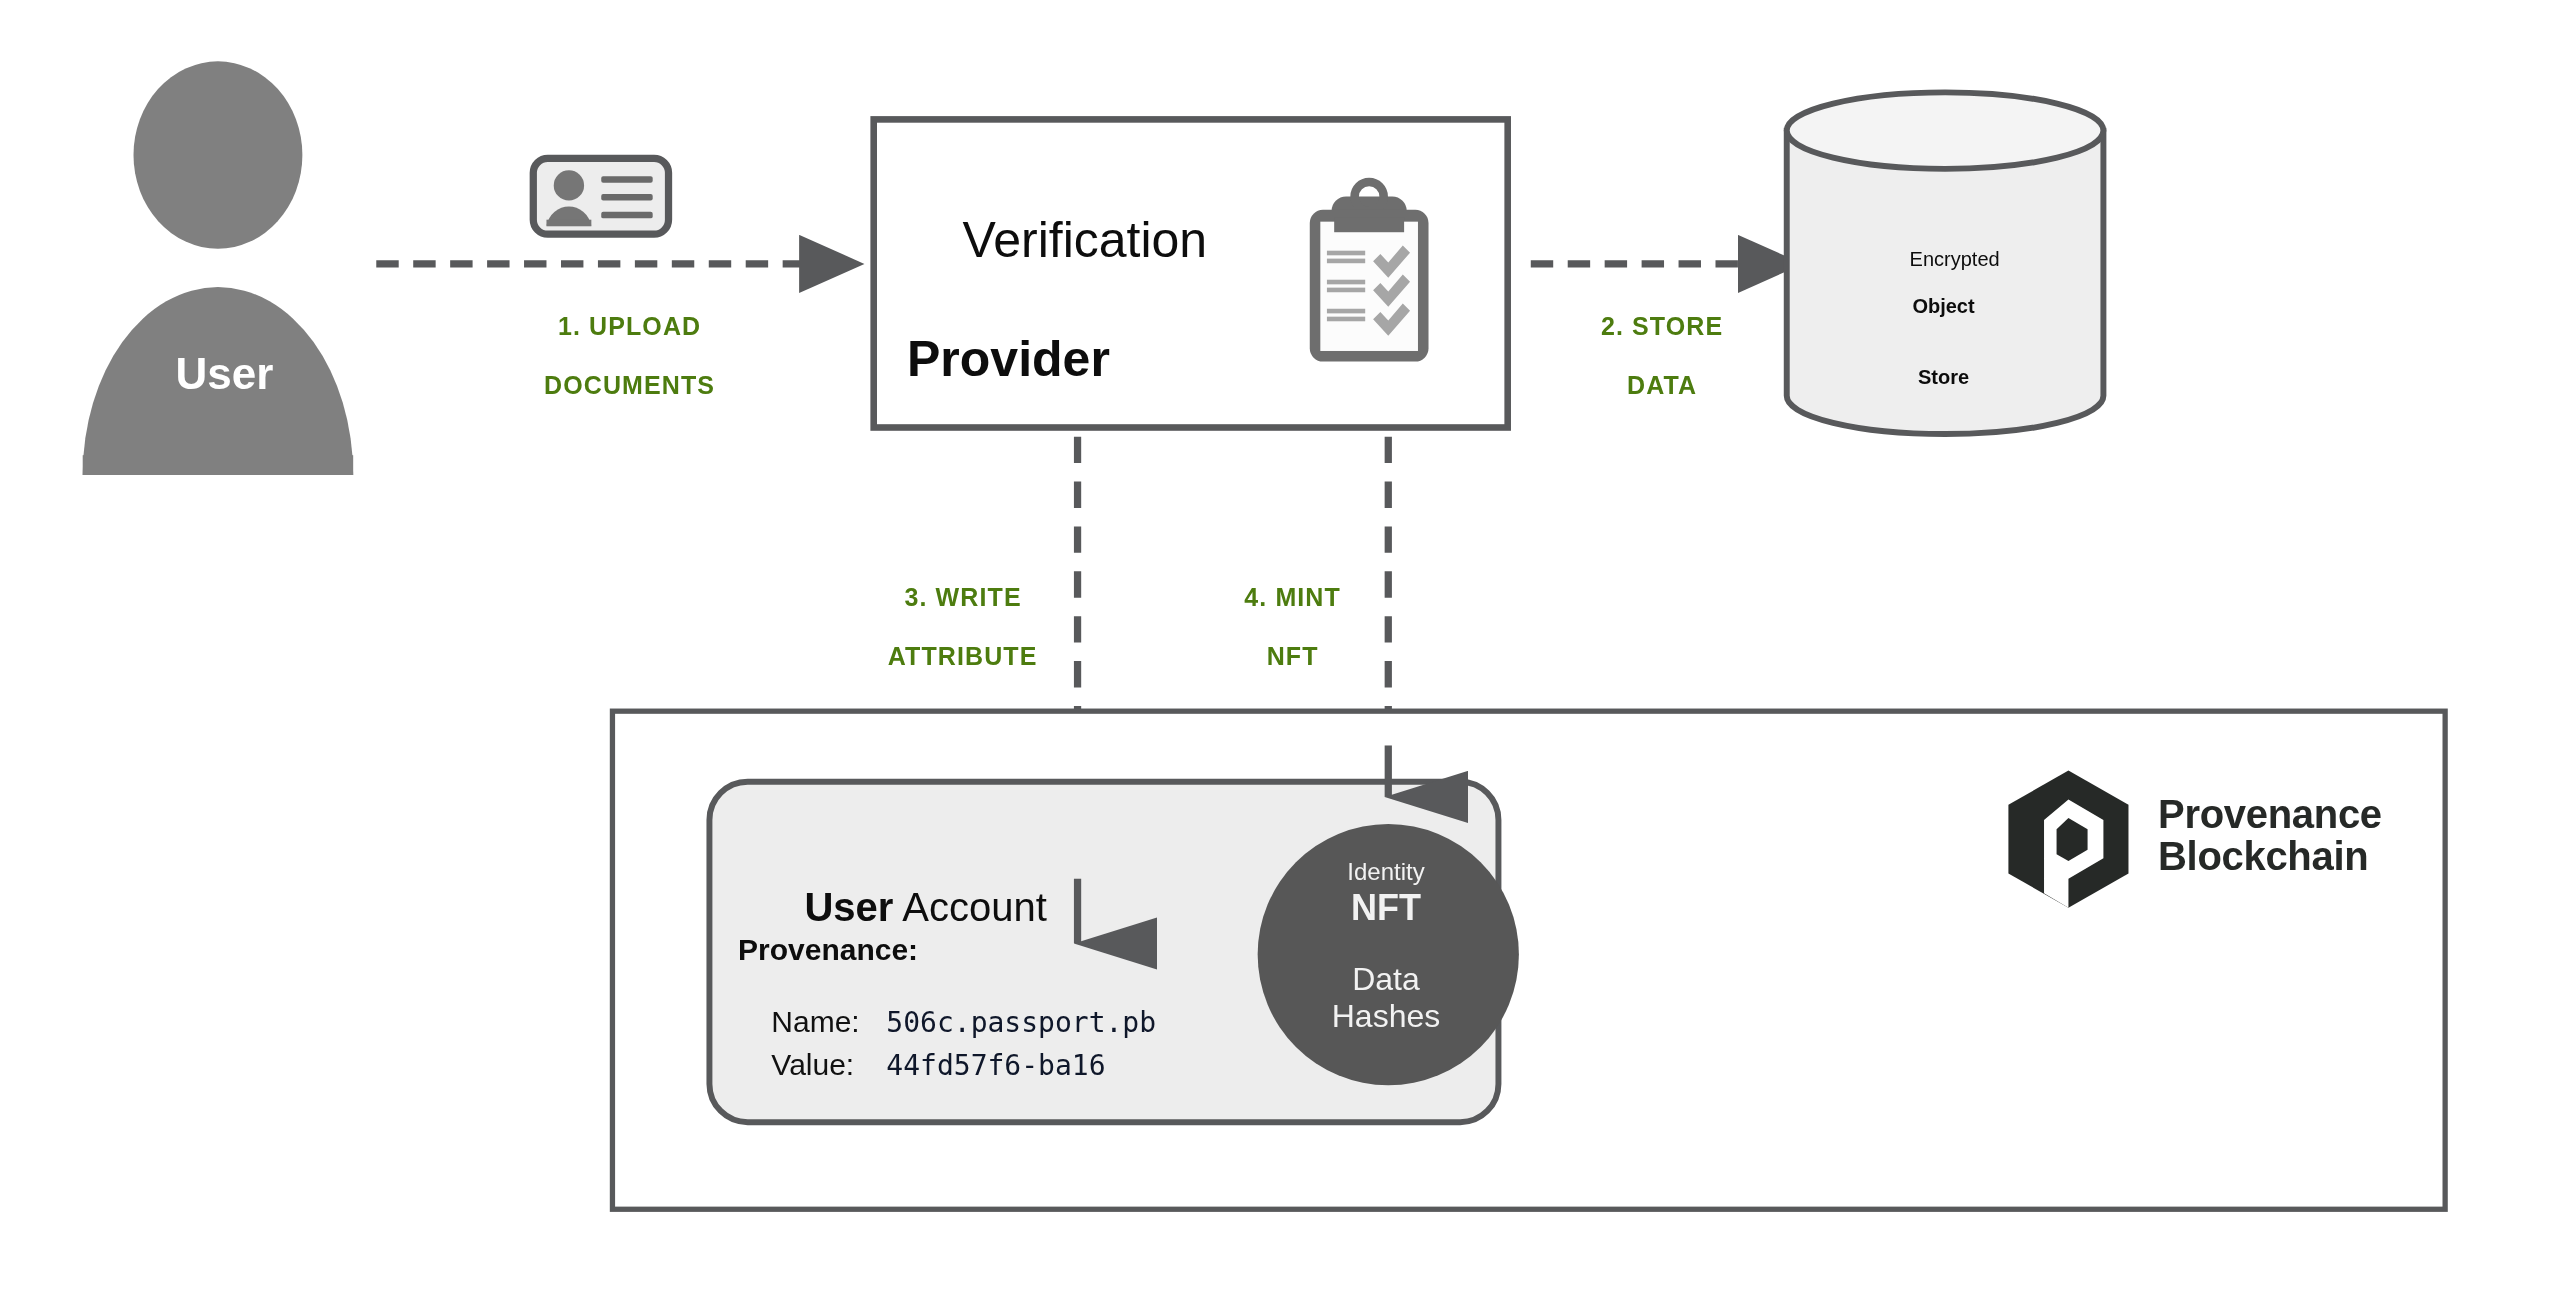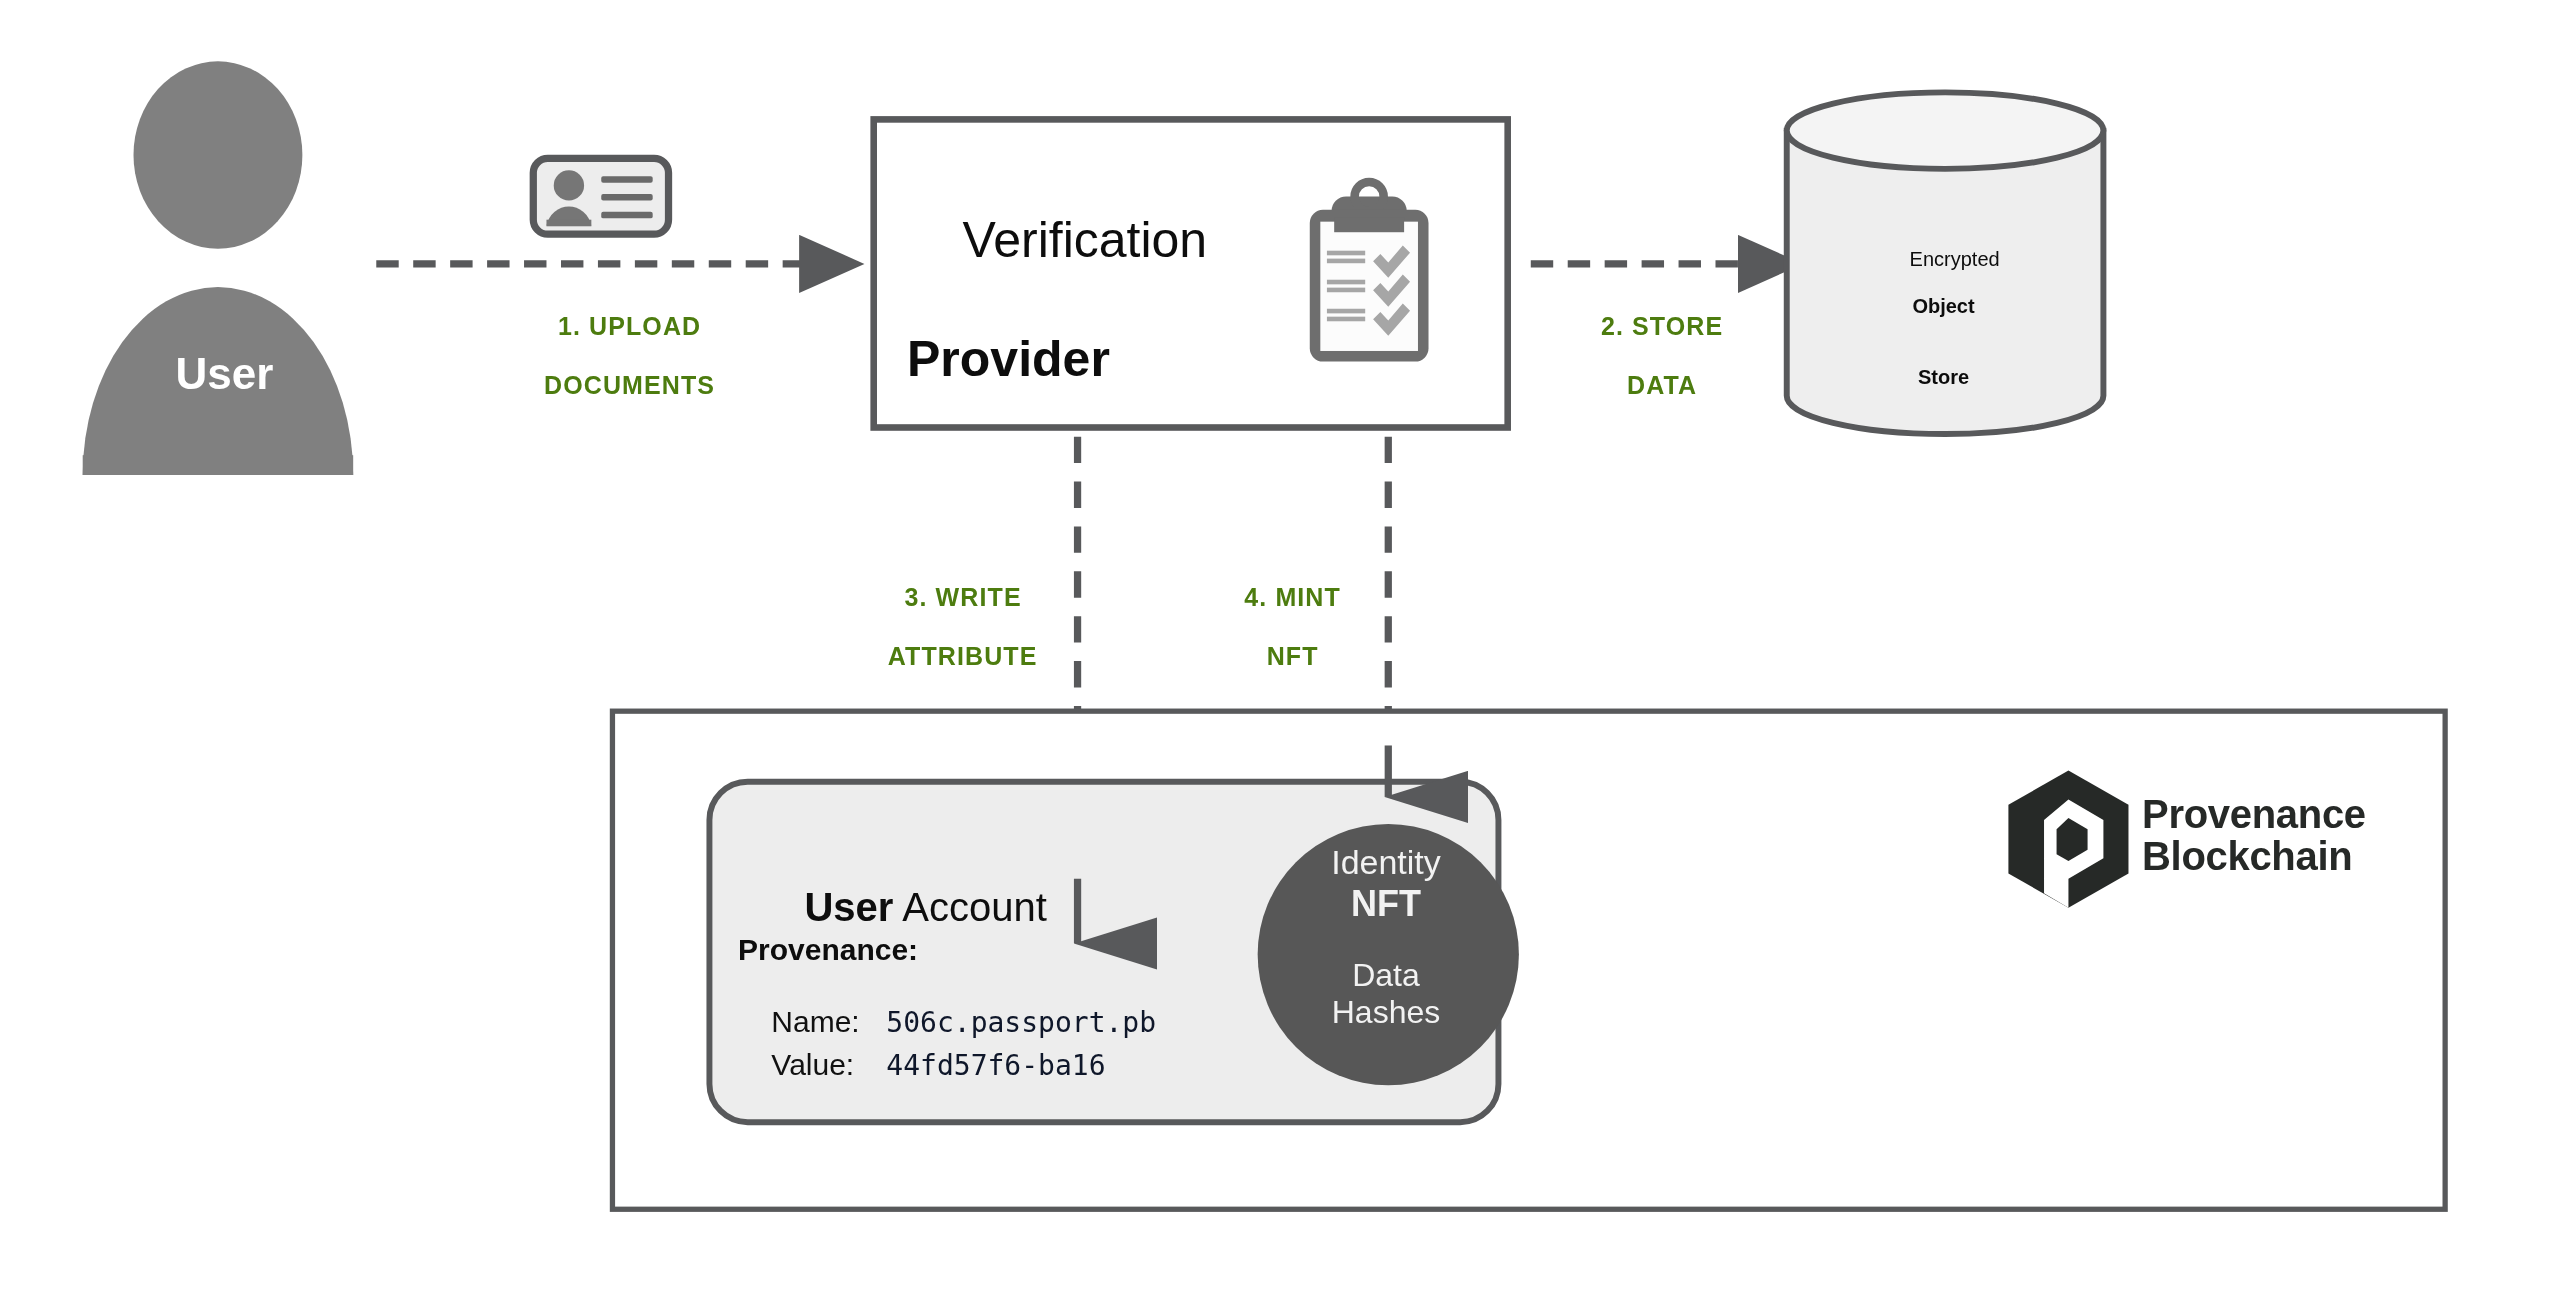--- a/index.html
+++ b/index.html
@@ -107,32 +107,32 @@
 
   
   #nft-text {
     position: absolute;
     left: 1254px;
     top: 843px;
     width: 264px;
     text-align: center;
     color: #f2f2f2;
   }
-  #nft-text .l1 { font-size: 34px; font-weight: 400; display: block; }
+  #nft-text .l1 { font-size: 24px; font-weight: 400; display: block; margin-top: 15px; }
   #nft-text .l2 { font-size: 36px; font-weight: bold; display: block; margin-top: 1.3px; }
   #nft-text .l3 { font-size: 32px; font-weight: 400; display: block; margin-top: 32px; line-height: 1.15;}
 
   
   #logo-wrap {
     position: absolute;
     left: 2006px;
     top: 765px;
     display: flex;
     align-items: center;
-    gap: 4px;
+    gap: 20px;
   }
   #logo-text {
     font-size: 40px;
     font-weight: bold;
     color: #262927;
     line-height: 1.06;
     letter-spacing: -0.3px;
   }
   #logo-text span { display: block; }
 </style>

